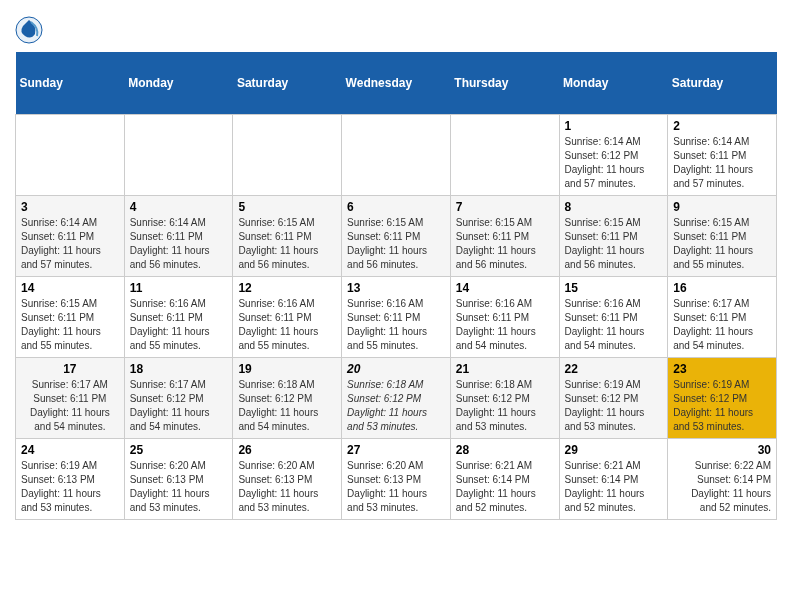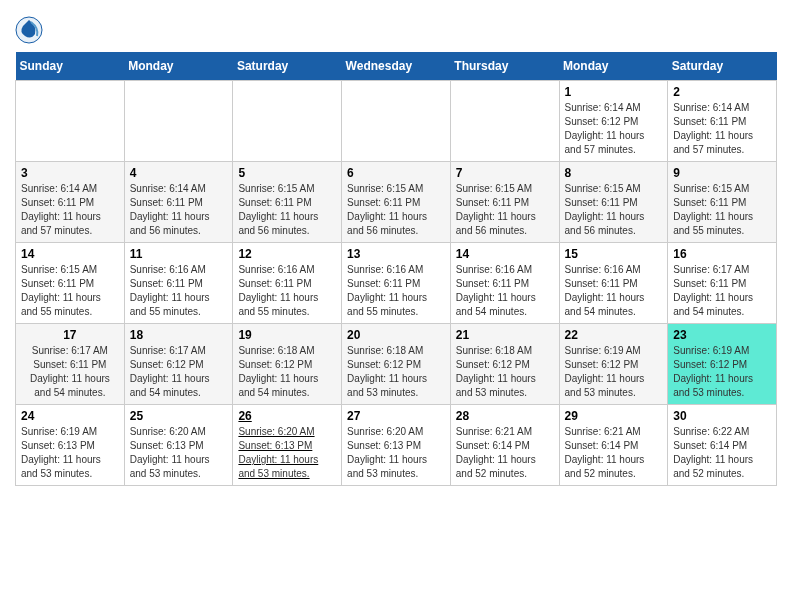--- a/index.html
+++ b/index.html
@@ -54,21 +54,21 @@
       color: #444;
     }
     .calendar-table {
       width: 100%;
       border-collapse: collapse;
       font-size: 11px;
     }
     .calendar-table th {
       background: #1a5fa8;
       color: #fff;
-      padding: 7px 4px;
+      padding: 24px 4px;
       text-align: left;
       font-size: 12px;
       font-weight: bold;
     }
     .calendar-table td {
       border: 1px solid #ccc;
       vertical-align: top;
       padding: 4px 5px;
       width: calc(100% / 7);
       height: 80px;
@@ -267,42 +267,42 @@
 Daylight: 11 hours
 and 54 minutes.</div>
         </td>
         <td style="background: rgb(245, 245, 245);">
           <span class="day-number">19</span>
           <div class="day-info" style="white-space: pre-line;">Sunrise: 6:18 AM
 Sunset: 6:12 PM
 Daylight: 11 hours
 and 54 minutes.</div>
         </td>
-        <td style="background: rgb(245, 245, 245);">
+        <td style="background: rgb(245, 245, 245); font-style: italic;">
           <span class="day-number">20</span>
           <div class="day-info" style="white-space: pre-line;">Sunrise: 6:18 AM
 Sunset: 6:12 PM
 Daylight: 11 hours
 and 53 minutes.</div>
         </td>
         <td style="background: rgb(245, 245, 245);">
           <span class="day-number">21</span>
           <div class="day-info" style="white-space: pre-line;">Sunrise: 6:18 AM
 Sunset: 6:12 PM
 Daylight: 11 hours
 and 53 minutes.</div>
         </td>
         <td style="background: rgb(245, 245, 245);">
           <span class="day-number">22</span>
           <div class="day-info" style="white-space: pre-line;">Sunrise: 6:19 AM
 Sunset: 6:12 PM
 Daylight: 11 hours
 and 53 minutes.</div>
         </td>
-        <td style="background: #5eead4;">
+        <td style="background: #eab308;">
           <span class="day-number">23</span>
           <div class="day-info" style="white-space: pre-line;">Sunrise: 6:19 AM
 Sunset: 6:12 PM
 Daylight: 11 hours
 and 53 minutes.</div>
         </td>
       </tr>
       <tr>
         <td style="background: rgb(255, 255, 255);">
           <span class="day-number">24</span>
@@ -311,21 +311,21 @@
 Daylight: 11 hours
 and 53 minutes.</div>
         </td>
         <td style="background: rgb(255, 255, 255);">
           <span class="day-number">25</span>
           <div class="day-info" style="white-space: pre-line;">Sunrise: 6:20 AM
 Sunset: 6:13 PM
 Daylight: 11 hours
 and 53 minutes.</div>
         </td>
-        <td style="background: rgb(255, 255, 255); text-decoration: underline;">
+        <td style="background: rgb(255, 255, 255);">
           <span class="day-number">26</span>
           <div class="day-info" style="white-space: pre-line;">Sunrise: 6:20 AM
 Sunset: 6:13 PM
 Daylight: 11 hours
 and 53 minutes.</div>
         </td>
         <td style="background: rgb(255, 255, 255);">
           <span class="day-number">27</span>
           <div class="day-info" style="white-space: pre-line;">Sunrise: 6:20 AM
 Sunset: 6:13 PM
@@ -339,21 +339,21 @@
 Daylight: 11 hours
 and 52 minutes.</div>
         </td>
         <td style="background: rgb(255, 255, 255);">
           <span class="day-number">29</span>
           <div class="day-info" style="white-space: pre-line;">Sunrise: 6:21 AM
 Sunset: 6:14 PM
 Daylight: 11 hours
 and 52 minutes.</div>
         </td>
-        <td style="background: rgb(255, 255, 255);">
+        <td style="background: rgb(255, 255, 255); text-align: right;">
           <span class="day-number">30</span>
           <div class="day-info" style="white-space: pre-line;">Sunrise: 6:22 AM
 Sunset: 6:14 PM
 Daylight: 11 hours
 and 52 minutes.</div>
         </td>
       </tr>
     </tbody>
 </table>
 

